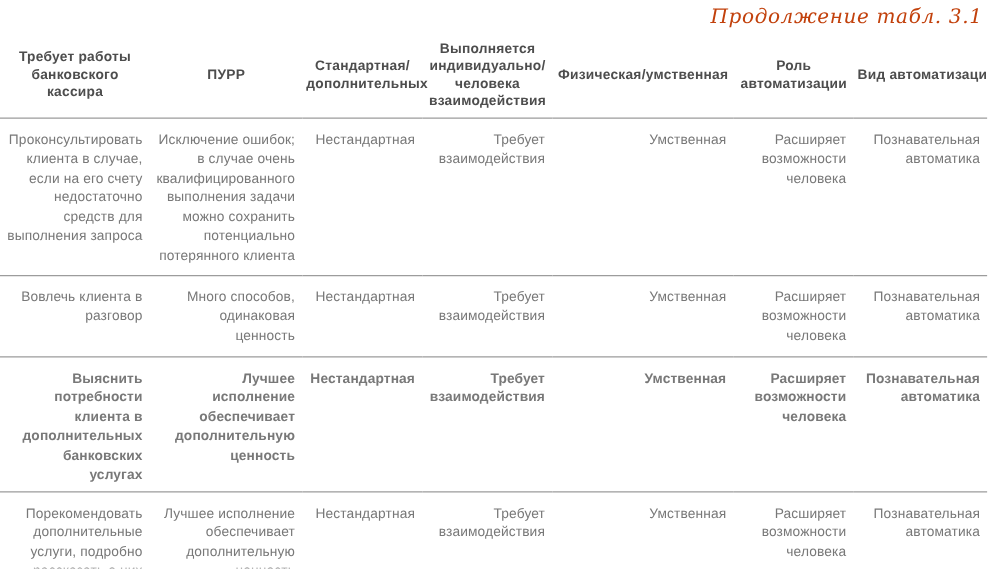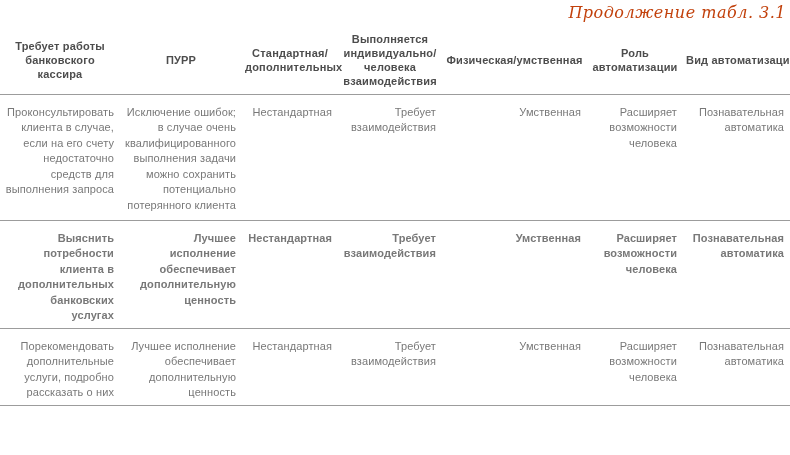--- a/index.html
+++ b/index.html
@@ -110,20 +110,29 @@
     <tbody>
       <tr class="row-1">
         <td>Проконсультировать клиента в случае, если на его счету недостаточно средств для выполнения запроса</td>
         <td>Исключение ошибок; в случае очень квалифицированного выполнения задачи можно сохранить потенциально потерянного клиента</td>
         <td>Нестандартная</td>
         <td>Требует взаимодействия</td>
         <td>Умственная</td>
         <td>Расширяет возможности человека</td>
         <td>Познавательная автоматика</td>
       </tr>
+      <tr class="row-2">
+        <td>Вовлечь клиента в разговор</td>
+        <td>Много способов, одинаковая ценность</td>
+        <td>Нестандартная</td>
+        <td>Требует взаимодействия</td>
+        <td>Умственная</td>
+        <td>Расширяет возможности человека</td>
+        <td>Познавательная автоматика</td>
+      </tr>
       <tr class="row-3">
         <td>Выяснить потребности клиента в дополнительных банковских услугах</td>
         <td>Лучшее исполнение обеспечивает дополнительную ценность</td>
         <td>Нестандартная</td>
         <td>Требует взаимодействия</td>
         <td>Умственная</td>
         <td>Расширяет возможности человека</td>
         <td>Познавательная автоматика</td>
       </tr>
       <tr class="row-4">

